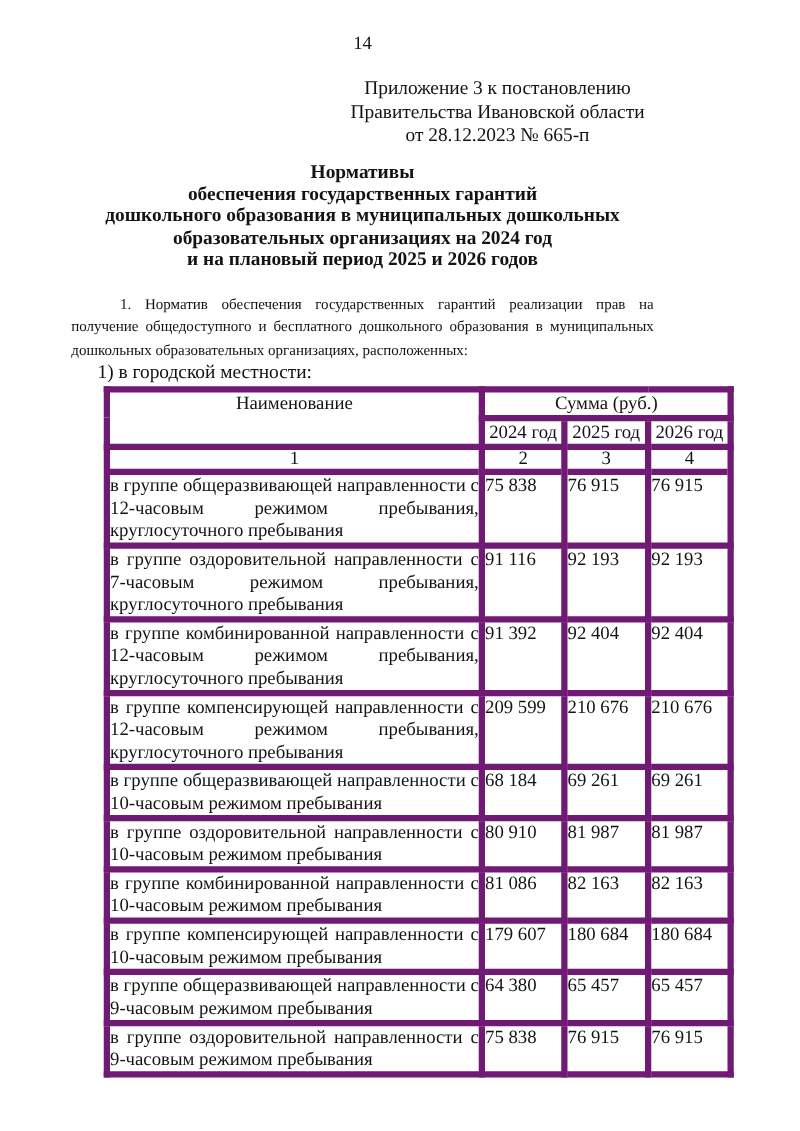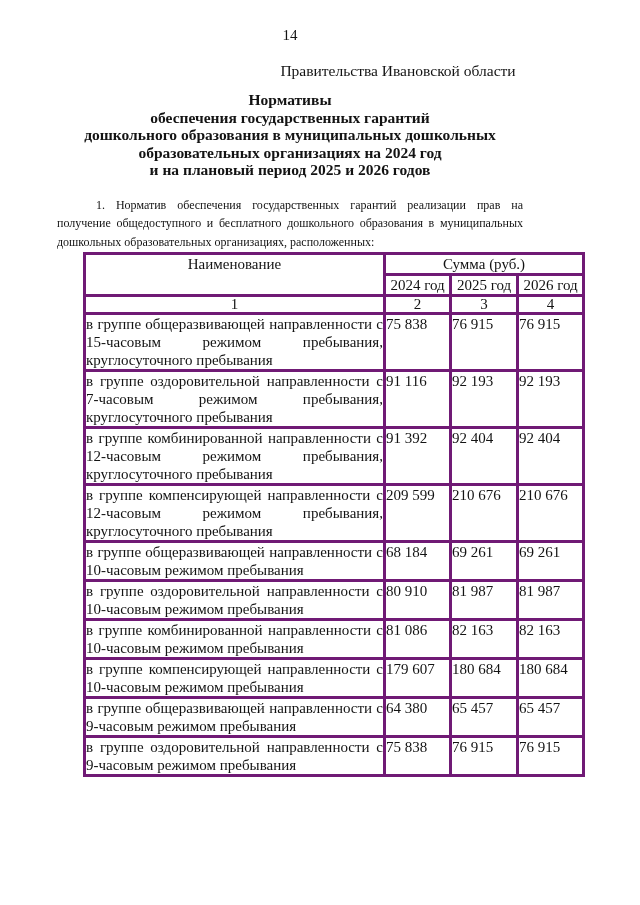--- a/index.html
+++ b/index.html
@@ -54,21 +54,21 @@
     margin: 1px 0 0 83px;
     width: 500px;
     border-collapse: collapse;
     table-layout: fixed;
     font-size: 15px;
     line-height: 18px;
   }
   table.norms col.c-name { width: 300px; }
   table.norms col.c-year { width: 66px; }
   table.norms th, table.norms td {
-    border: 3px solid #701a75;
+    border: 5px solid #701a75;
     font-weight: normal;
     vertical-align: top;
     padding: 0;
   }
   table.norms { border-bottom: 2px solid #5a5a5a; }
   th.h-name { text-align: center; vertical-align: top; padding-top: 1px; }
   th.h-sum  { text-align: center; padding: 1px 2px 2px; }
   th.h-year { padding: 2px 1px 3px; }
   tr.num-row td {
     text-align: center;
@@ -86,32 +86,35 @@
   }
 </style>
 </head>
 <body>
 
 <div class="page">
 
   <div class="page-number">14</div>
 
   <div class="annex">
+    <div>Приложение 3 к постановлению</div>
     <div>Правительства Ивановской области</div>
+    <div>от 28.12.2023 № 665-п</div>
   </div>
 
   <div class="doc-title">
     <div>Нормативы</div>
     <div>обеспечения государственных гарантий</div>
     <div>дошкольного образования в муниципальных дошкольных</div>
     <div>образовательных организациях на 2024 год</div>
     <div>и на плановый период 2025 и 2026 годов</div>
   </div>
 
   <p class="para para-indent">1. Норматив обеспечения государственных гарантий реализации прав на получение общедоступного и бесплатного дошкольного образования в муниципальных дошкольных образовательных организациях, расположенных:</p>
+  <p class="sub-para">1) в городской местности:</p>
 
   <table class="norms">
     <colgroup>
       <col class="c-name">
       <col class="c-year">
       <col class="c-year" style="width:67px">
       <col class="c-year">
     </colgroup>
     <thead>
       <tr>
@@ -125,21 +128,21 @@
       </tr>
       <tr class="num-row">
         <td>1</td>
         <td>2</td>
         <td>3</td>
         <td>4</td>
       </tr>
     </thead>
     <tbody>
       <tr>
-        <td class="cell-name">в группе общеразвивающей направленности с 15-часовым режимом пребывания, круглосуточного пребывания</td>
+        <td class="cell-name">в группе общеразвивающей направленности с 12-часовым режимом пребывания, круглосуточного пребывания</td>
         <td class="cell-val">75 838</td>
         <td class="cell-val">76 915</td>
         <td class="cell-val">76 915</td>
       </tr>
       <tr>
         <td class="cell-name">в группе оздоровительной направленности с 7-часовым режимом пребывания, круглосуточного пребывания</td>
         <td class="cell-val">91 116</td>
         <td class="cell-val">92 193</td>
         <td class="cell-val">92 193</td>
       </tr>

